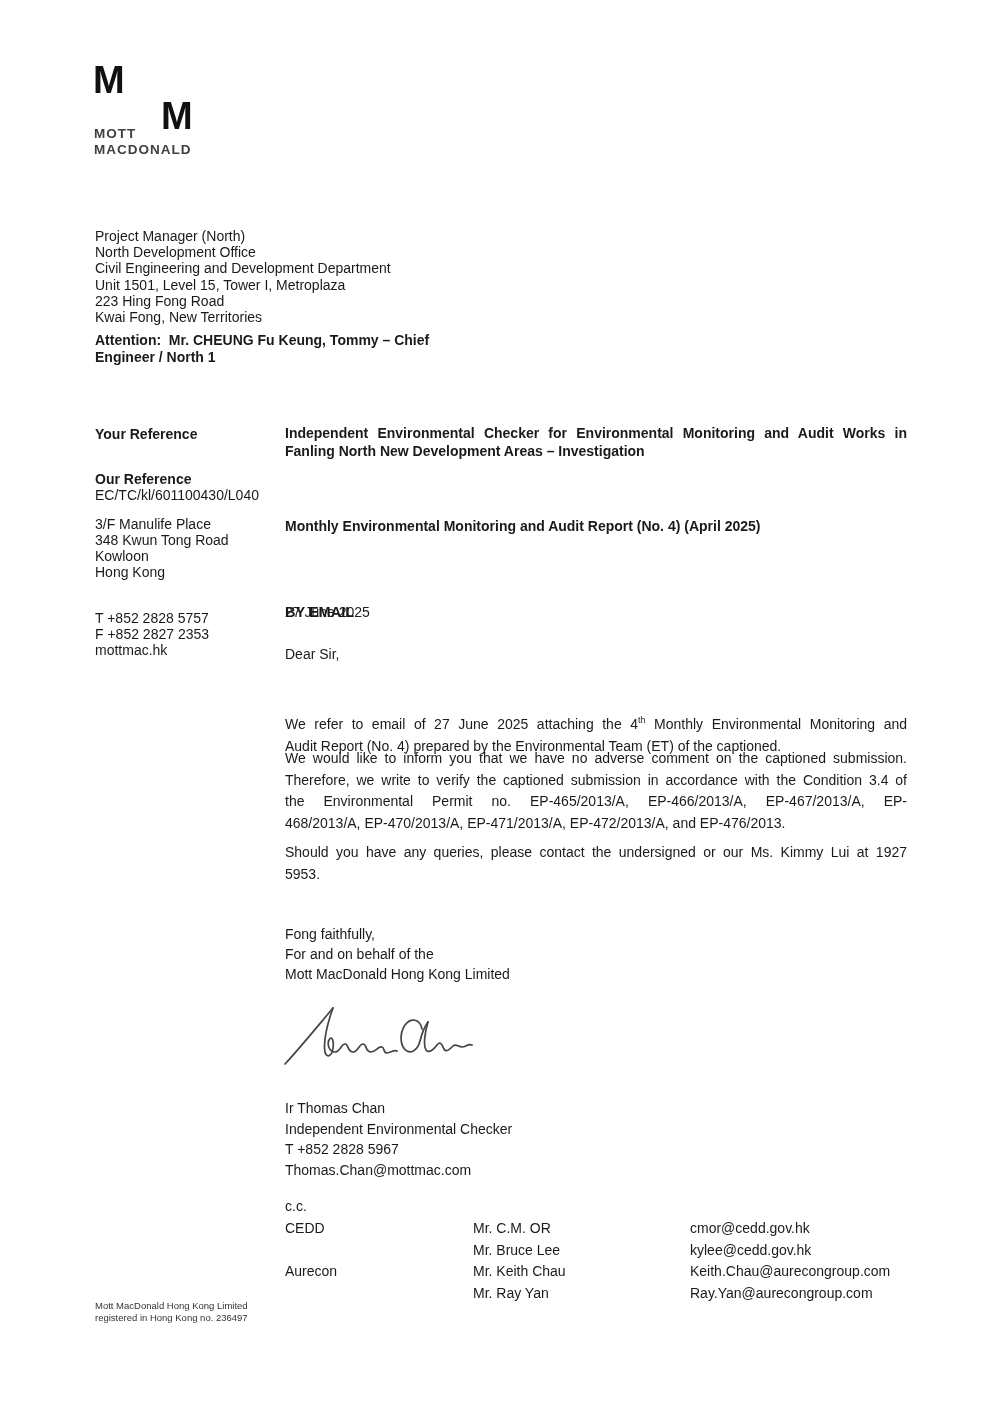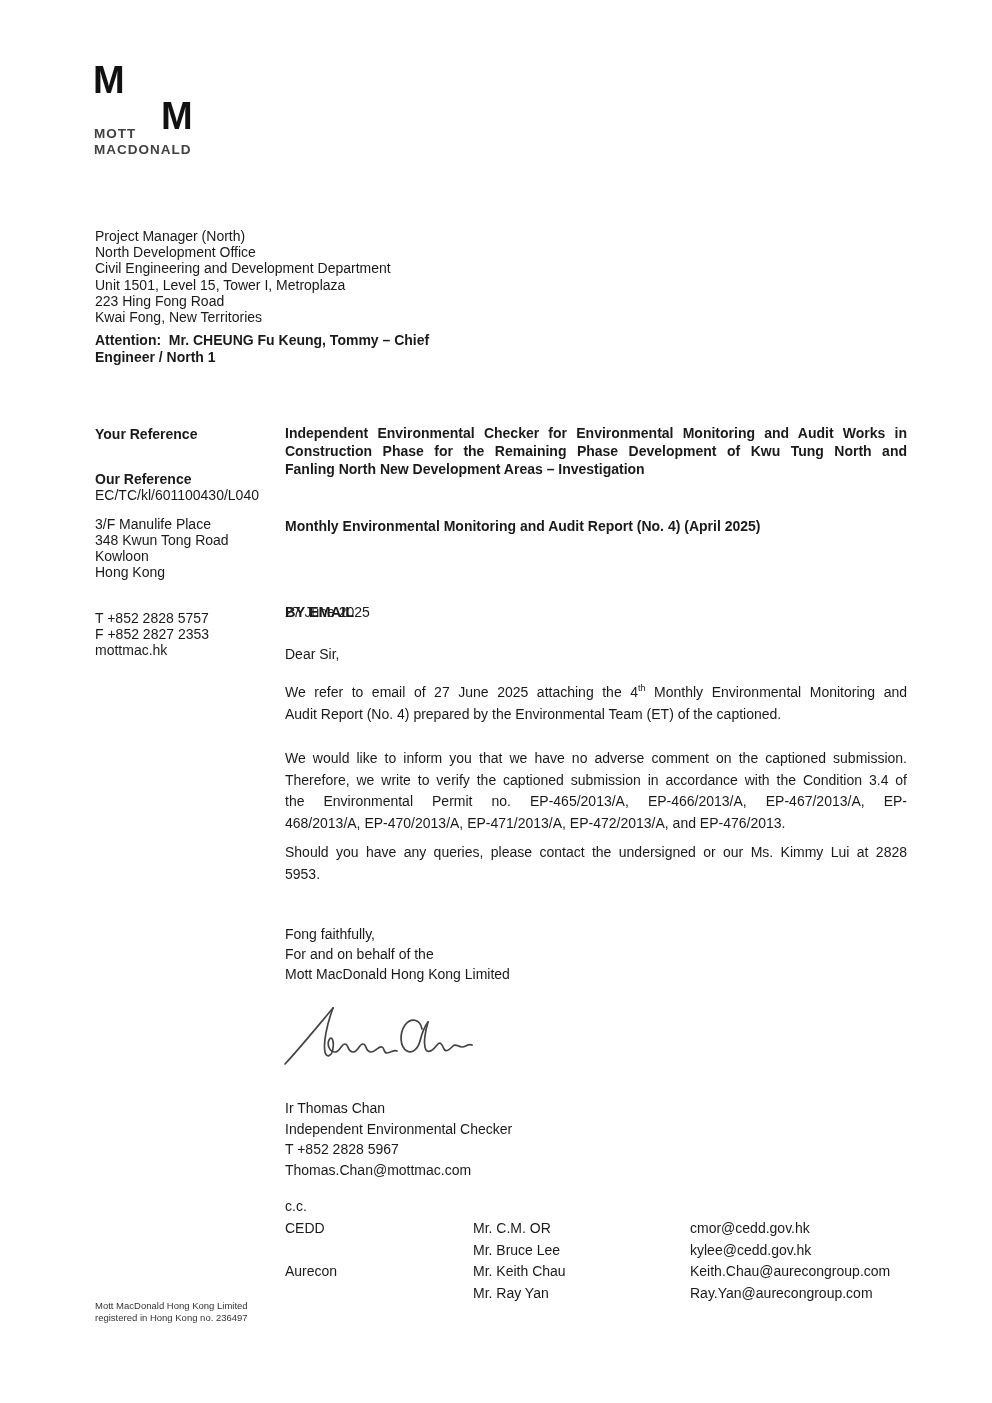--- a/index.html
+++ b/index.html
@@ -68,46 +68,45 @@
   </div>
 
   <div class="abs leftcol" style="left:95px;top:610px;width:200px;line-height:16px;">
     <div class="line">T +852 2828 5757</div>
     <div class="line">F +852 2827 2353</div>
     <div class="line">mottmac.hk</div>
   </div>
 
   <div class="abs subject" style="left:285px;top:424px;">
     <div class="line just">Independent Environmental Checker for Environmental Monitoring and Audit Works in</div>
-    <div class="line just">Construction Phase for the Remaining Phase Development of Kwu Tung North and</div>
     <div class="line">Fanling North New Development Areas – Investigation</div>
   </div>
 
   <div class="abs b" style="left:285px;top:518px;font-size:14px;text-align:center;">Monthly Environmental Monitoring and Audit Report (No. 4) (April 2025)</div>
 
   <div class="abs" style="left:285px;top:560px;font-size:14px;margin-top:44px;">27 June 2025</div>
 
   <div class="abs b" style="left:285px;top:604px;font-size:14.5px;">BY EMAIL</div>
 
   <div class="abs" style="left:285px;top:646px;font-size:14px;">Dear Sir,</div>
 
-  <div class="abs body-block" style="left:285px;top:682px;">
+  <div class="abs body-block" style="left:285px;top:714px;">
     <div class="line just"><span>We refer to email of 27 June 2025 attaching the 4</span><sup>th</sup><span> Monthly Environmental Monitoring and</span></div>
     <div class="line">Audit Report (No. 4) prepared by the Environmental Team (ET) of the captioned.</div>
   </div>
 
   <div class="abs body-block" style="left:285px;top:748px;">
     <div class="line just">We would like to inform you that we have no adverse comment on the captioned submission.</div>
     <div class="line just">Therefore, we write to verify the captioned submission in accordance with the Condition 3.4 of</div>
     <div class="line just">the Environmental Permit no. EP-465/2013/A, EP-466/2013/A, EP-467/2013/A, EP-</div>
     <div class="line">468/2013/A, EP-470/2013/A, EP-471/2013/A, EP-472/2013/A, and EP-476/2013.</div>
   </div>
 
   <div class="abs body-block" style="left:285px;top:842px;">
-    <div class="line just">Should you have any queries, please contact the undersigned or our Ms. Kimmy Lui at 2828</div>
+    <div class="line just">Should you have any queries, please contact the undersigned or our Ms. Kimmy Lui at 1927</div>
     <div class="line">5953.</div>
   </div>
 
   <div class="abs closing" style="left:285px;top:924px;width:400px;">
     <div class="line">Fong faithfully,</div>
     <div class="line">For and on behalf of the</div>
     <div class="line">Mott MacDonald Hong Kong Limited</div>
   </div>
 
   <div class="abs" style="left:283px;top:998px;width:215px;height:82px;">

